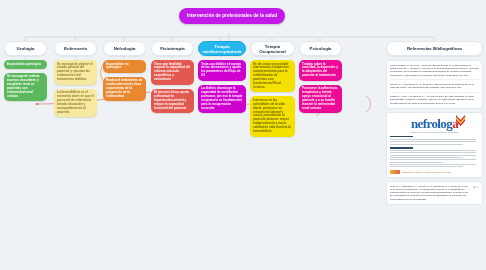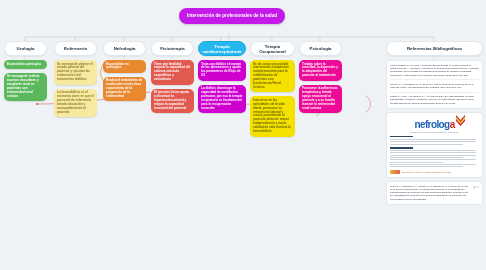--- a/index.html
+++ b/index.html
@@ -57,21 +57,21 @@
     border-bottom:1px solid #eceff2;
     word-break:break-word;
   }
   .ref-item:last-child{border-bottom:none;margin-bottom:0;padding-bottom:0;}
 
   .journal{
     background:#ffffff;border:1px solid #e2e8ee;border-radius:3px;
     margin-top:3px;padding:3px;
   }
   .jlogo{display:flex;align-items:center;justify-content:center;position:relative;height:17px;}
-  .jlogo .word{font-size:10px;font-weight:bold;letter-spacing:-0.6px;font-family:Liberation Sans, sans-serif;}
+  .jlogo .word{font-size:13px;font-weight:bold;letter-spacing:-0.6px;font-family:Liberation Serif, serif;}
   .jw1{color:#1f63b5;}
   .jw2{color:#1f63b5;}
   .jred{color:#d6232b;}
   .jflag{position:absolute;right:14px;top:-1px;width:9px;height:11px;}
   .jsub{font-size:2.3px;color:#7d8b99;text-align:center;margin-top:-2px;}
   .jbody{margin-top:3px;}
   .jline{height:1px;background:#c9d2da;margin:1.3px 0;}
   .jline.s{width:60%;}
   .jline.m{width:82%;}
   .jline.l{width:97%;}

